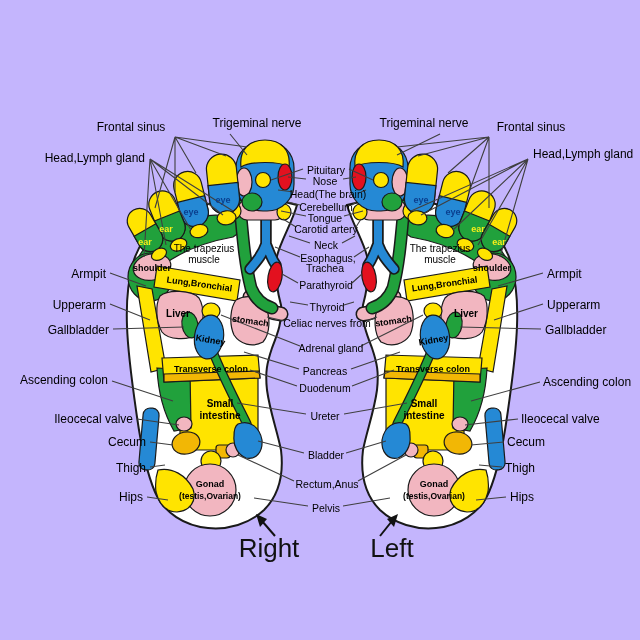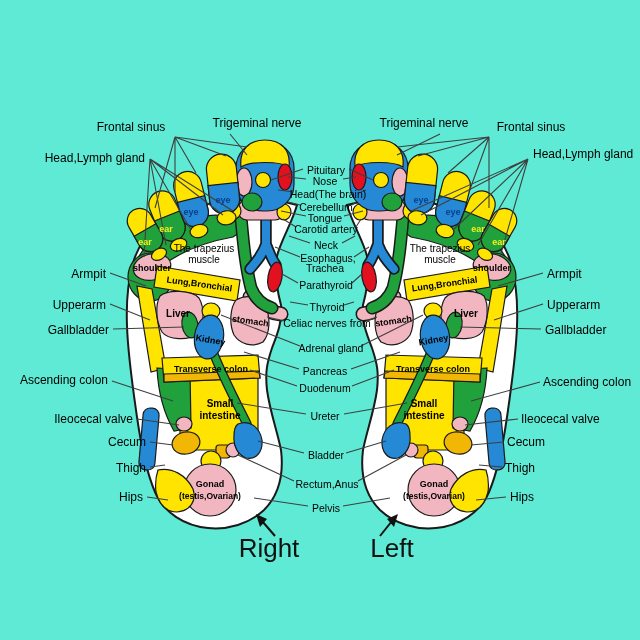--- a/index.html
+++ b/index.html
@@ -1,20 +1,20 @@
 <!DOCTYPE html>
 <html><head>
 <meta charset="utf-8">
 <style>
   :root{
     --yellow:#ffe400; --blue:#2589d5; --green:#21a13c; --pink:#f2b6c0;
     --red:#e3111f; --orange:#f2b705; --ink:#1a1a1a; --leader:#3f3f3f;
   }
   html,body{margin:0;padding:0;background:#fff;}
-  .stage{width:640px;height:640px;position:relative;background:#5eead4;overflow:hidden;}
+  .stage{width:640px;height:640px;position:relative;background:#c4b5fd;overflow:hidden;}
   svg{display:block;font-family:"Liberation Sans",sans-serif;}
   .region{stroke:var(--ink);stroke-width:1.2;}
   .sole{fill:#fff;stroke:var(--ink);stroke-width:2;}
   .c-yellow{fill:var(--yellow);} .c-blue{fill:var(--blue);} .c-green{fill:var(--green);}
   .c-pink{fill:var(--pink);} .c-red{fill:var(--red);} .c-orange{fill:var(--orange);}
   .leader{stroke:var(--leader);stroke-width:1.1;fill:none;}
   .lbl{font-size:12px;fill:#000;}
   .lblC{font-size:10.5px;fill:#000;}
   .onfoot{font-size:10px;font-weight:bold;fill:#000;}
   .onfoot-sm{font-size:9px;font-weight:bold;fill:#000;}

